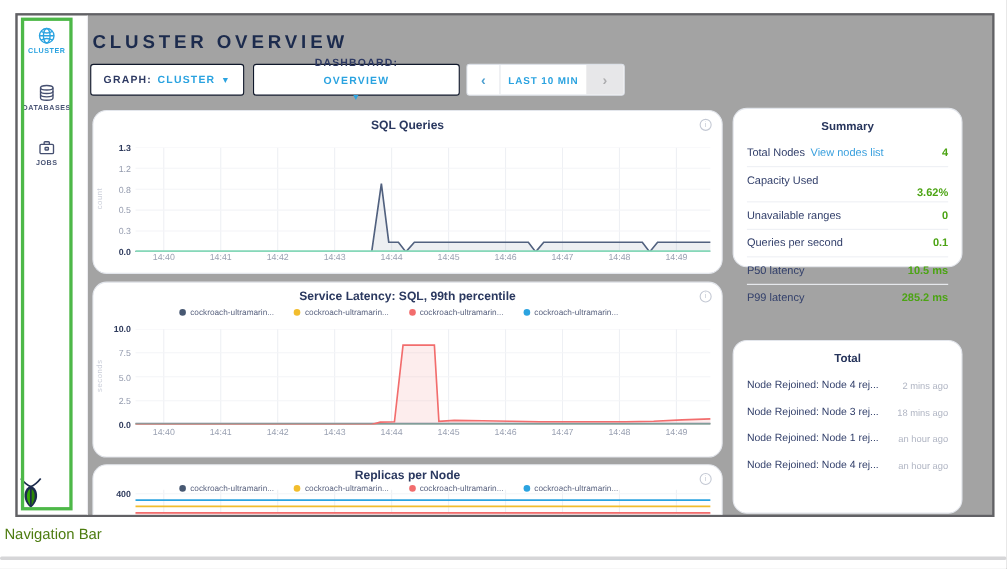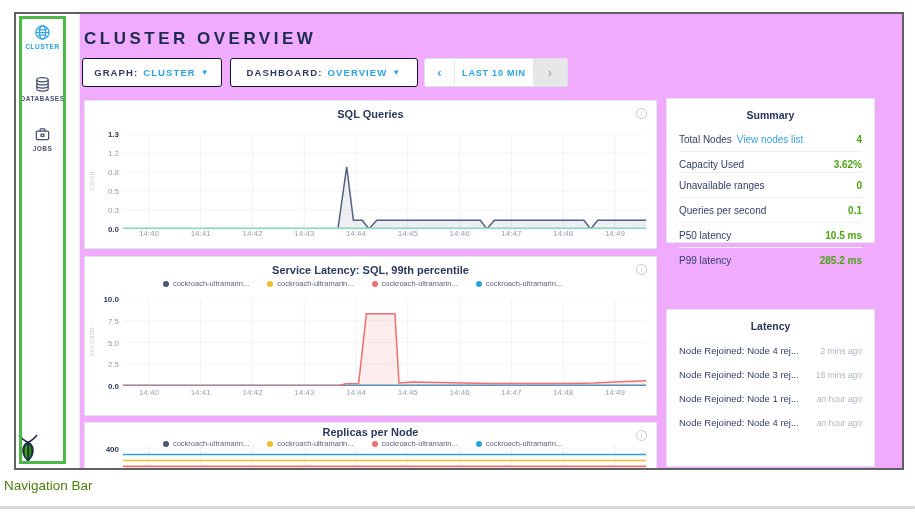--- a/index.html
+++ b/index.html
@@ -1,48 +1,48 @@
 <!DOCTYPE html>
 <html><head>
 <meta charset="utf-8">
 <style>
   * { margin:0; padding:0; box-sizing:border-box; }
   html,body { width:915px; height:517px; background:#ffffff; font-family:"Liberation Sans", sans-serif; position:relative; overflow:hidden; }
 
   
   .window { position:absolute; left:14px; top:12px; width:890px; height:458px;
-    border:2px solid #616165; background:#f0abfc; overflow:hidden; }
+    border:2px solid #616165; background:#a3a3a3; overflow:hidden; }
 
   
   .navbar { position:absolute; left:0; top:0; width:64px; height:100%; background:#ffffff; border-right:1px solid #ececf0; }
   .nav-highlight { position:absolute; left:3px; top:2px; width:47px; height:448px; border:3px solid #4db848; pointer-events:none; z-index:6; }
   .nav-item { position:absolute; left:0; width:53px; text-align:center; cursor:pointer; }
   .nav-item .icon { display:block; margin:0 auto 2px; width:17px; height:17px; }
   .nav-label { font-size:6.5px; font-weight:bold; letter-spacing:0.5px; color:#4a5575; }
   .nav-item.active .nav-label { color:#2ba3e0; }
   .nav-cluster { top:10px; } .nav-databases { top:62px; } .nav-jobs { top:112px; }
   .nav-logo { position:absolute; left:0; top:420px; width:53px; text-align:center; cursor:pointer; }
 
   
   .page-title { position:absolute; left:68px; top:15px; font-size:17px; font-weight:bold; letter-spacing:3.5px; color:#1c2b4d; }
   .dropdown { position:absolute; top:44px; height:29px; background:#fff; border:1px solid #0f172a; border-radius:3px;
     display:flex; align-items:center; justify-content:center; gap:5px; font-size:9.5px; font-weight:bold; letter-spacing:1.1px; cursor:pointer; }
   .dd-graph { left:66px; width:140px; }
-  .dd-dashboard { left:214px; width:188px; }
+  .dd-dashboard { left:214px; width:188px;flex-direction:column; }
   .dd-label { color:#2e3a63; }
   .dd-value { color:#2ba3e0; }
   .dd-caret { color:#2ba3e0; font-size:8px; }
   .timepicker { position:absolute; left:408px; top:44px; height:29px; display:flex; border:1px solid #dde1e8; border-radius:3px; overflow:hidden; background:#fff; }
   .tp-prev { width:30px; border-right:1px solid #e4e7ec; background:#fff; color:#4d9fd0; font-size:13px; font-weight:bold;
     display:flex; align-items:center; justify-content:center; cursor:pointer; }
   .tp-label { width:78px; display:flex; align-items:center; justify-content:center; color:#2ba3e0; font-size:9px; font-weight:bold; letter-spacing:0.8px; cursor:pointer;text-align:center; }
   .tp-next { width:34px; background:#e7e7e9; color:#adadaf; font-size:13px; font-weight:bold; display:flex; align-items:center; justify-content:center; cursor:default; }
 
   
-  .panel { position:absolute; background:#ffffff; border:1px solid #e3e6ec; border-radius:1px; }
+  .panel { position:absolute; background:#ffffff; border:1px solid #e3e6ec; border-radius:13px; }
   .chart-panel-0 { left:68px; top:86px;  width:573px; height:149px; }
   .chart-panel-1 { left:68px; top:242px; width:573px; height:160px; }
   .chart-panel-2 { left:68px; top:408px; width:573px; height:140px; }
   .chart-title { position:absolute; left:0; right:0; text-align:center; font-size:11px; font-weight:bold; color:#2b3960; }
   .chart-panel-0 .chart-title { top:7px; } .chart-panel-1 .chart-title { top:7px; } .chart-panel-2 .chart-title { top:3px; }
   .info-icon { position:absolute; top:7px; right:9px; width:11px; height:11px; border:1px solid #c4c9d4; border-radius:50%;
     color:#c4c9d4; font-size:7px; line-height:9px; text-align:center; cursor:pointer; }
   .chart-legend { position:absolute; left:0; right:16px; display:flex; justify-content:center; gap:18px; }
   .chart-panel-1 .chart-legend { top:22px; } .chart-panel-2 .chart-legend { top:16px; }
   .legend-item { display:flex; align-items:center; gap:4px; font-size:7.5px; color:#5b6480; cursor:pointer; }
@@ -279,21 +279,21 @@
       </svg>
     </div>
 
   <div class="panel summary-panel">
     <div class="side-title">Summary</div>
     <div class="sum-row first">
       <span class="sum-label">Total Nodes</span>
       <span class="sum-link">View nodes list</span>
       <span class="sum-value">4</span>
     </div>
-    <div class="sum-row" style="padding-bottom:2px;">
+    <div class="sum-row" style="padding-bottom:2px;flex-direction:column;">
       <span class="sum-label">Capacity Used</span>
       <span class="sum-value">3.62%</span>
     </div>
     <div class="sum-row">
       <span class="sum-label">Unavailable ranges</span>
       <span class="sum-value">0</span>
     </div>
     <div class="sum-row">
       <span class="sum-label">Queries per second</span>
       <span class="sum-value">0.1</span>
@@ -302,21 +302,21 @@
       <span class="sum-label">P50 latency</span>
       <span class="sum-value">10.5 ms</span>
     </div>
     <div class="sum-row">
       <span class="sum-label">P99 latency</span>
       <span class="sum-value">285.2 ms</span>
     </div>
   </div>
 
   <div class="panel events-panel">
-    <div class="side-title">Latency</div>
+    <div class="side-title">Total</div>
     <div class="event-row">
       <span class="event-text">Node Rejoined: Node 4 rej...</span>
       <span class="event-time">2 mins ago</span>
     </div>
     <div class="event-row">
       <span class="event-text">Node Rejoined: Node 3 rej...</span>
       <span class="event-time">18 mins ago</span>
     </div>
     <div class="event-row">
       <span class="event-text">Node Rejoined: Node 1 rej...</span>

